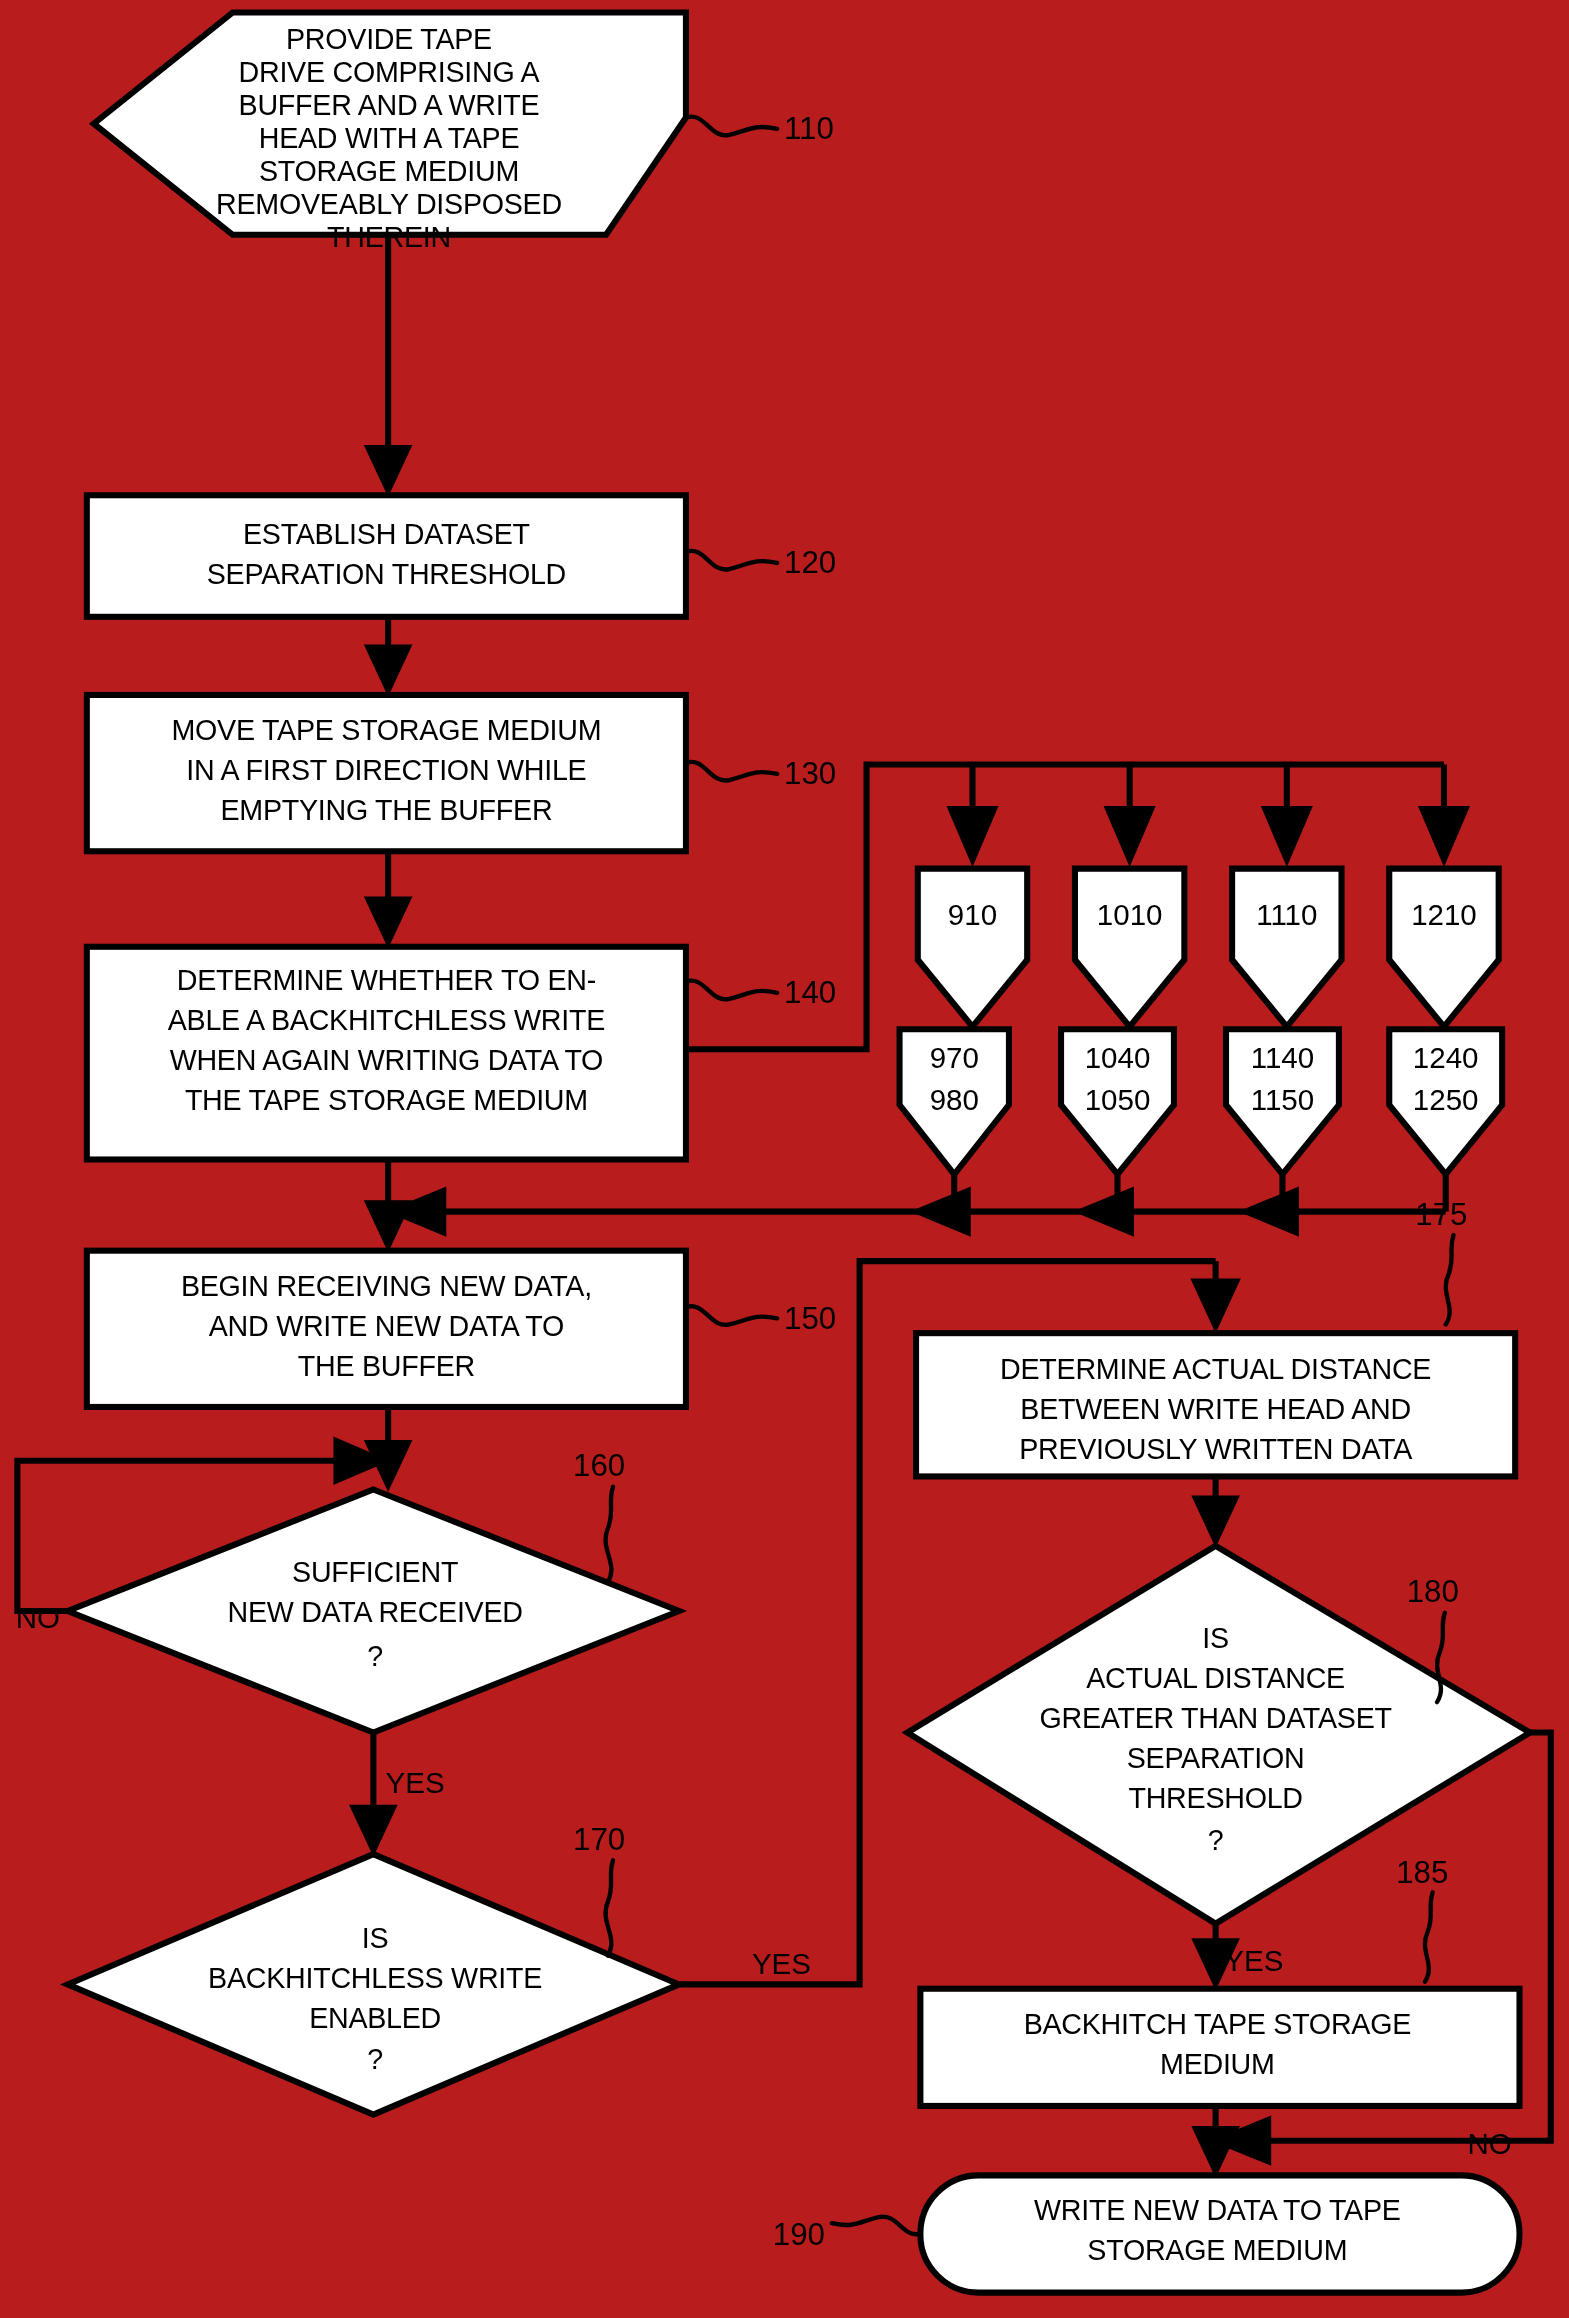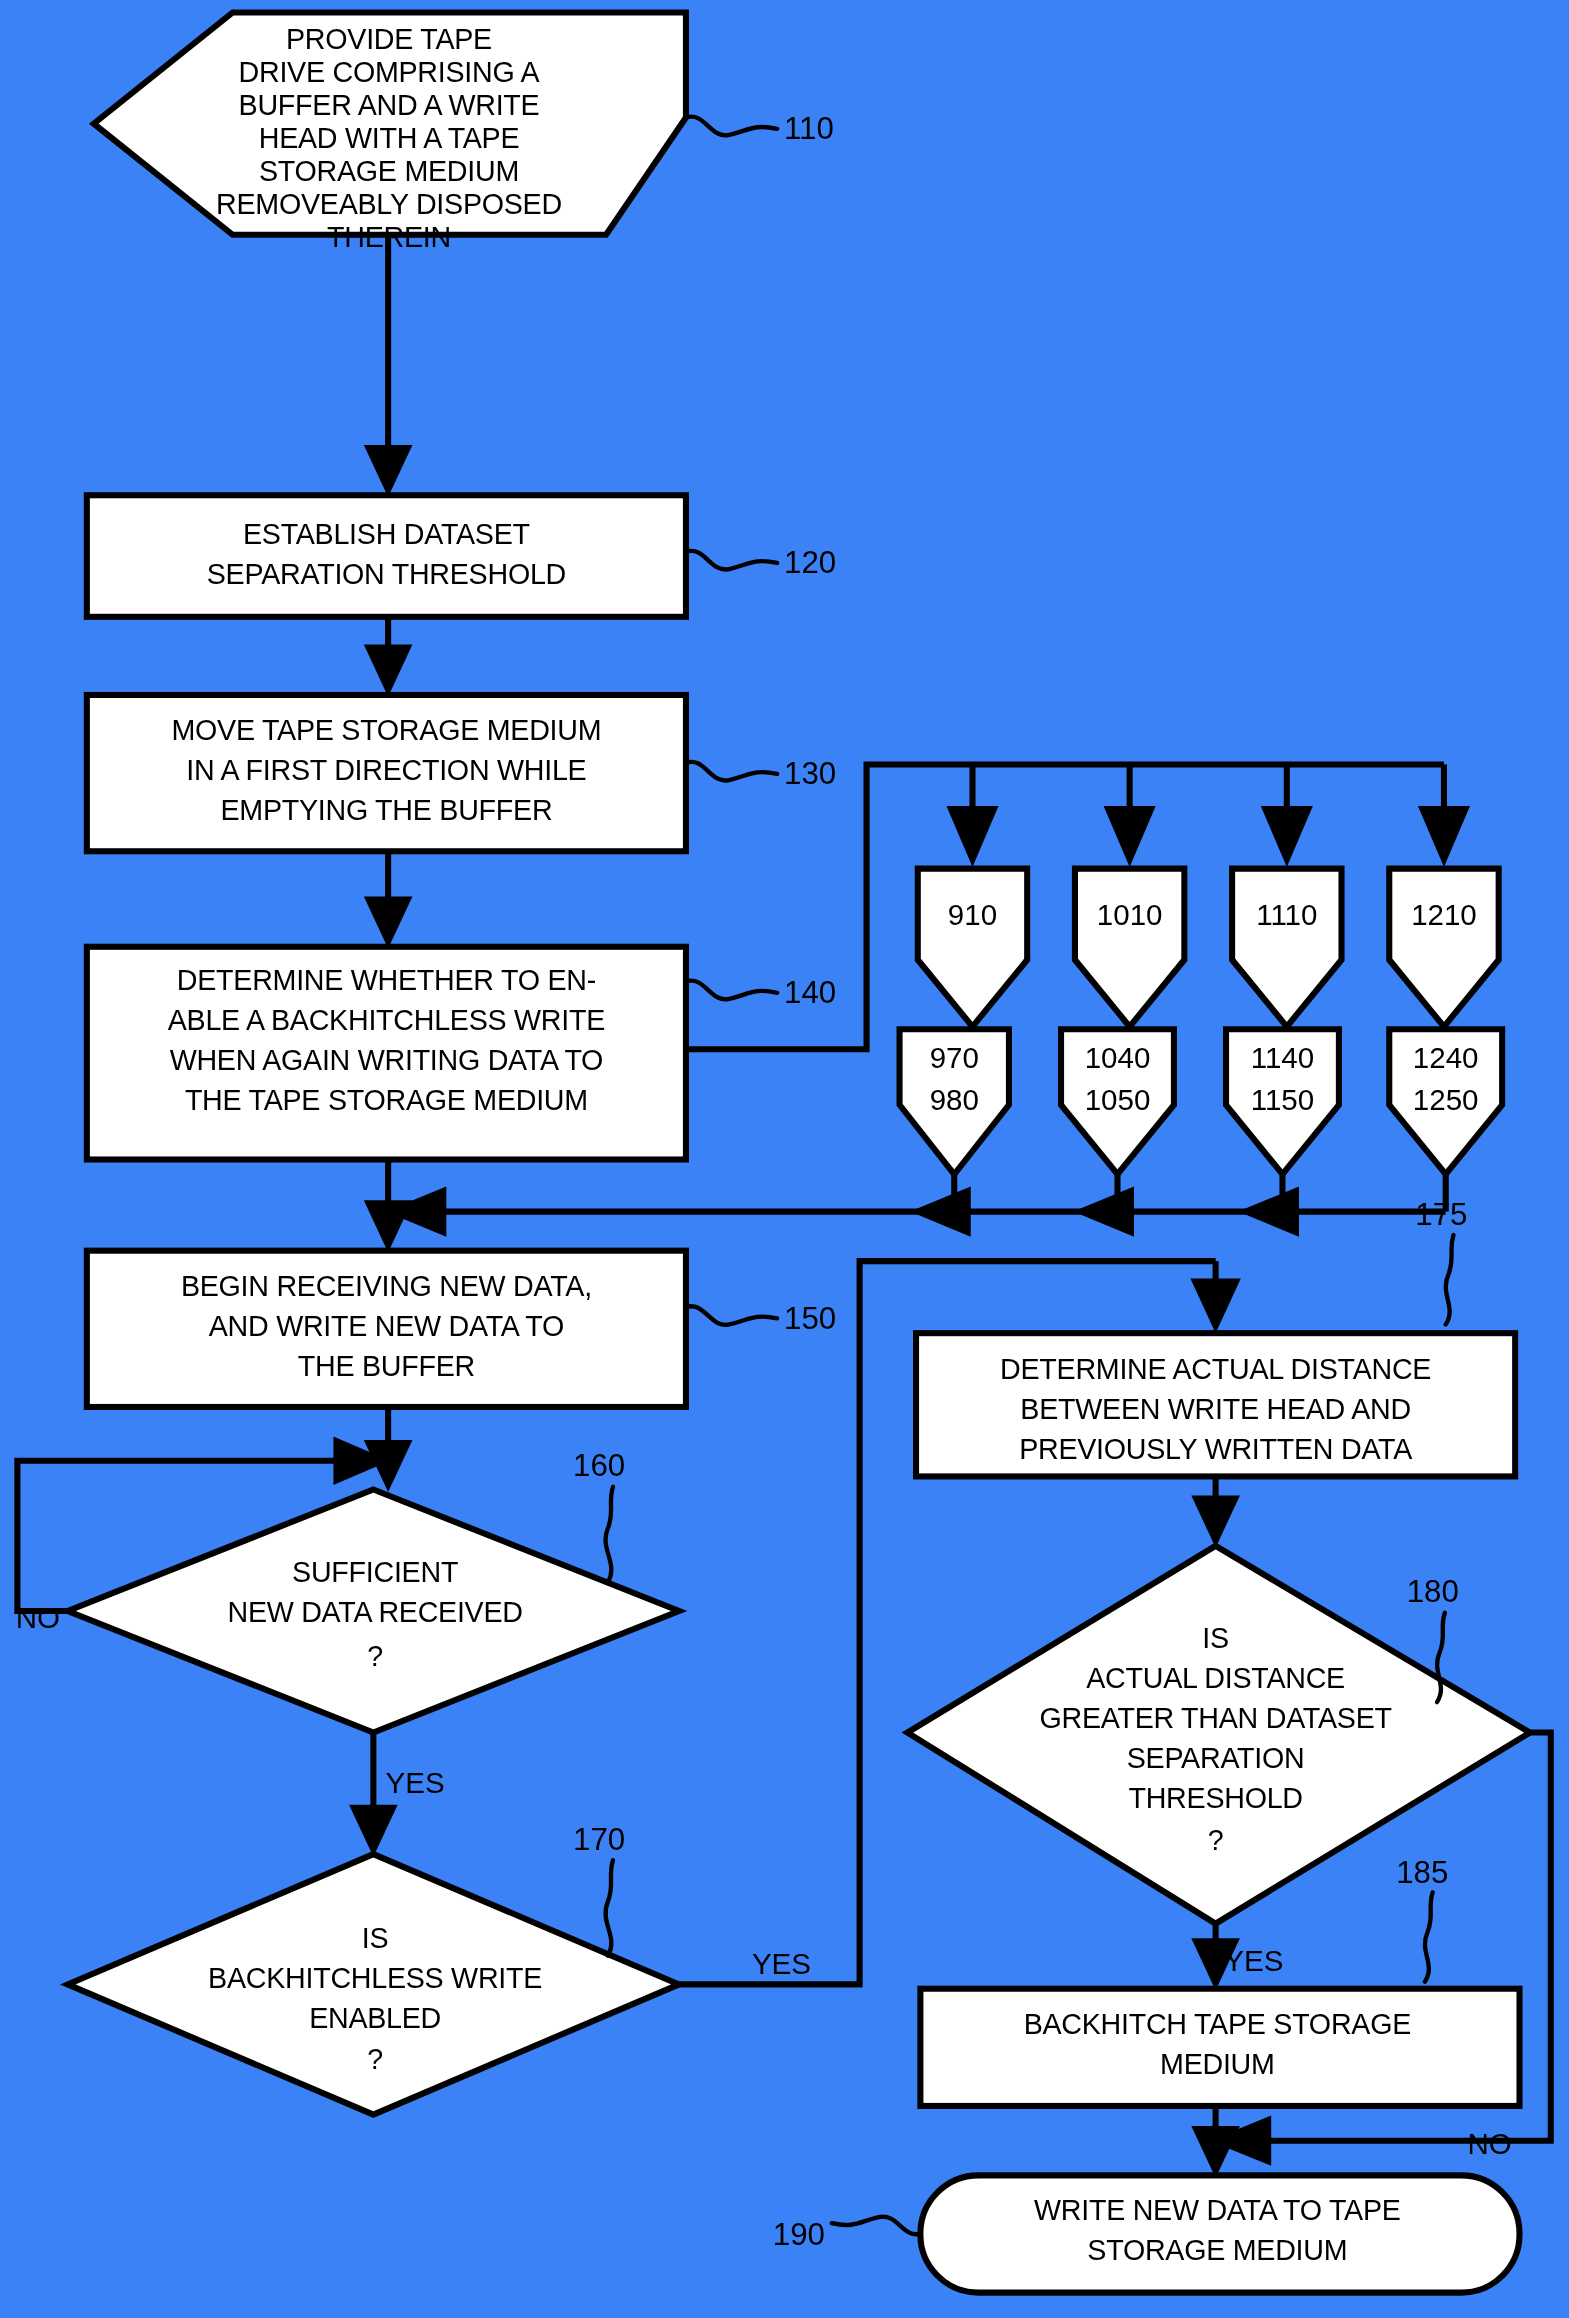--- a/index.html
+++ b/index.html
@@ -1,18 +1,18 @@
 <!DOCTYPE html>
 <html style="font-size:14px"><head>
 <meta charset="utf-8">
 <style>
   html,body{margin:0;padding:0;background:#ffffff;}
   body{width:1569px;height:2319px;overflow:hidden;
        font-family:"Liberation Sans","DejaVu Sans",sans-serif;}
-  #figure{position:relative;width:1569px;height:2319px;background:#3b82f6;}
+  #figure{position:relative;width:1569px;height:2319px;background:#b91c1c;}
   svg{display:block;width:1569px;height:2319px;}
   .shape{fill:#ffffff;stroke:#000000;stroke-width:7;stroke-linejoin:miter;}
   .conn{stroke:#000000;stroke-width:7;fill:none;stroke-linecap:butt;}
   .leader{stroke:#000000;stroke-width:5;fill:none;stroke-linecap:round;}
   .arrowfill{fill:#000000;stroke:none;}
   text{fill:#000000;font-family:"Liberation Sans","DejaVu Sans",sans-serif;
        font-weight:400;}
   .t-body{font-size:33px;letter-spacing:-0.3px;}
   .t-ref{font-size:36px;}
   .t-pent{font-size:34px;}

